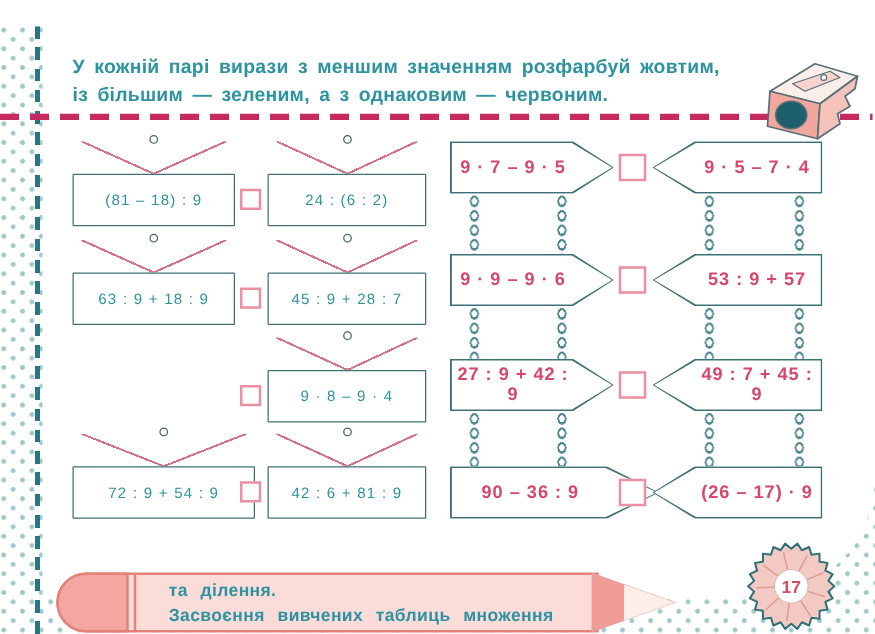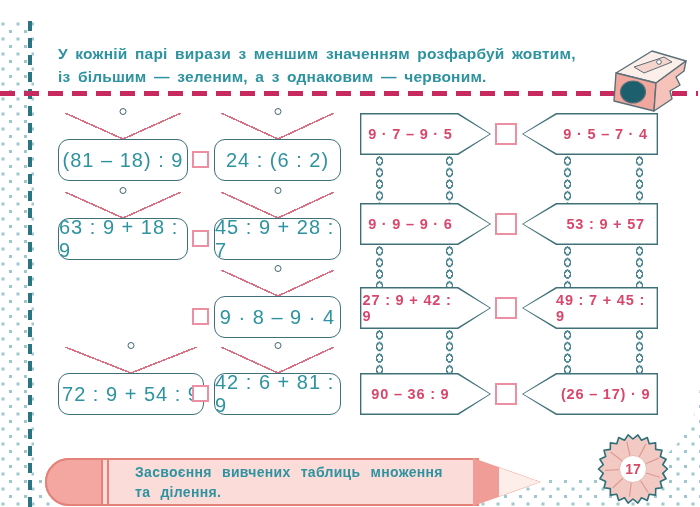--- a/index.html
+++ b/index.html
@@ -17,36 +17,36 @@
   .panel{position:absolute;left:34px;top:0;width:666px;height:456px;background:#fff;border-bottom-right-radius:95px;}
   .vline{position:absolute;left:28px;top:0;width:4px;height:100%;
     background:repeating-linear-gradient(180deg,var(--teal_line) 0 10px,transparent 10px 17px);}
   .hline{position:absolute;left:0;top:70px;width:698px;height:5px;
     background:repeating-linear-gradient(90deg,var(--red_line) 0 15px,transparent 15px 24px);}
   .header{position:absolute;left:58px;top:21px;width:545px;font-size:15.5px;font-weight:700;
     color:var(--teal_text);line-height:1.5;letter-spacing:.2px;word-spacing:3px;}
 
   
   .sign-wrap{position:absolute;height:42px;}
-  .sign{position:absolute;inset:0;background:#fff;border:1.6px solid var(--teal_dark);border-radius:11px;
-    display:flex;align-items:center;justify-content:center;font-size:20px;font-weight:500;
+  .sign{position:absolute;inset:0;background:#fff;border:1.6px solid var(--teal_dark);border-radius:1px;
+    display:flex;align-items:center;justify-content:center;font-size:12px;font-weight:500;
     color:var(--teal_text);letter-spacing:1px;}
   .hanger{position:absolute;left:7px;right:7px;top:-26px;height:26px;}
   .hanger::before{content:"";position:absolute;left:0;top:0;width:50%;height:100%;
     background:linear-gradient(to top right,transparent calc(50% - .8px),var(--hanger) calc(50% - .8px),var(--hanger) calc(50% + .8px),transparent calc(50% + .8px));}
   .hanger::after{content:"";position:absolute;right:0;top:0;width:50%;height:100%;
     background:linear-gradient(to top left,transparent calc(50% - .8px),var(--hanger) calc(50% - .8px),var(--hanger) calc(50% + .8px),transparent calc(50% + .8px));}
   .nail{position:absolute;top:-31px;left:50%;transform:translateX(-50%);width:7px;height:7px;
     border:1.6px solid #44656e;border-radius:50%;background:#fff;box-sizing:border-box;}
 
   
   .square{position:absolute;background:#fff;border:2px solid var(--square_border);box-sizing:border-box;}
 
   
-  .arrow{position:absolute;height:42px;}
+  .arrow{position:absolute;height:42px;text-align:center;}
   .arrow .shape{position:absolute;inset:0;background:var(--teal_dark);}
   .arrow .shape::after{content:"";position:absolute;inset:1.4px;background:#fff;clip-path:inherit;}
   .arrow-left .shape{clip-path:polygon(0 0,75% 0,100% 50%,75% 100%,0 100%);}
   .arrow-right .shape{clip-path:polygon(100% 0,25% 0,0 50%,25% 100%,100% 100%);}
   .arrow .label{position:absolute;top:0;height:100%;width:73%;display:flex;align-items:center;justify-content:center;
     font-size:14.5px;font-weight:600;color:var(--red_text);letter-spacing:.8px;}
   .arrow-left .label{left:2%;}
   .arrow-right .label{right:2%;}
 
   
@@ -173,39 +173,39 @@
   <div class="arrow arrow-left" style="left:360px;top:266px;width:131px;">
     <div class="shape"></div>
     <div class="label">27 : 9 + 42 : 9</div>
   </div>
   <div class="square" style="left:495px;top:276px;width:22px;height:22px;"></div>
   <div class="arrow arrow-right" style="left:522px;top:266px;width:136px;">
     <div class="shape"></div>
     <div class="label">49 : 7 + 45 : 9</div>
   </div>
 
-  <div class="arrow arrow-left" style="left:360px;top:352px;width:131px;">
+  <div class="arrow arrow-left" style="left:360px;top:352px;width:131px;padding-left:36px;">
     <div class="shape"></div>
     <div class="label">90 – 36 : 9</div>
   </div>
   <div class="square" style="left:495px;top:362px;width:22px;height:22px;"></div>
   <div class="arrow arrow-right" style="left:522px;top:352px;width:136px;">
     <div class="shape"></div>
     <div class="label">(26 – 17) · 9</div>
   </div>
 
   <div class="pencil">
     <div class="pencil-body"></div>
     <div class="pencil-eraser"></div>
     <div class="pencil-band"></div>
     <div class="pencil-collar"></div>
     <div class="pencil-tip"></div>
     <div class="pencil-text">
+      <div>та ділення.</div>
       <div>Засвоєння вивчених таблиць множення</div>
-      <div>та ділення.</div>
     </div>
   </div>
 
   <svg style="position:absolute;left:596px;top:411px;" width="74" height="74" viewBox="0 0 74 74">
     <polygon id="badge-star" points="71.5,37.0 66.7,41.3 70.1,46.7 64.3,49.5 66.0,55.7 59.7,56.6 59.6,63.1 53.2,62.2 51.3,68.4 45.5,65.8 41.9,71.1 37.0,67.0 32.1,71.1 28.5,65.8 22.7,68.4 20.8,62.2 14.4,63.1 14.3,56.6 8.0,55.7 9.7,49.5 3.9,46.7 7.3,41.3 2.5,37.0 7.3,32.7 3.9,27.3 9.7,24.5 8.0,18.3 14.3,17.4 14.4,10.9 20.8,11.8 22.7,5.6 28.5,8.2 32.1,2.9 37.0,7.0 41.9,2.9 45.5,8.2 51.3,5.6 53.2,11.8 59.6,10.9 59.7,17.4 66.0,18.3 64.3,24.5 70.1,27.3 66.7,32.7" fill="#f3cac3" stroke="#2e6f79" stroke-width="1.6" stroke-linejoin="round"></polygon>
     <g id="badge-petals" stroke="#dc9a92" stroke-width="1.2">
         <line x1="47.5" y1="40.3" x2="63.7" y2="45.3"></line>
         <line x1="43.0" y1="46.2" x2="52.2" y2="60.5"></line>
         <line x1="35.6" y1="47.9" x2="33.5" y2="64.8"></line>
         <line x1="28.9" y1="44.5" x2="16.5" y2="56.0"></line>

